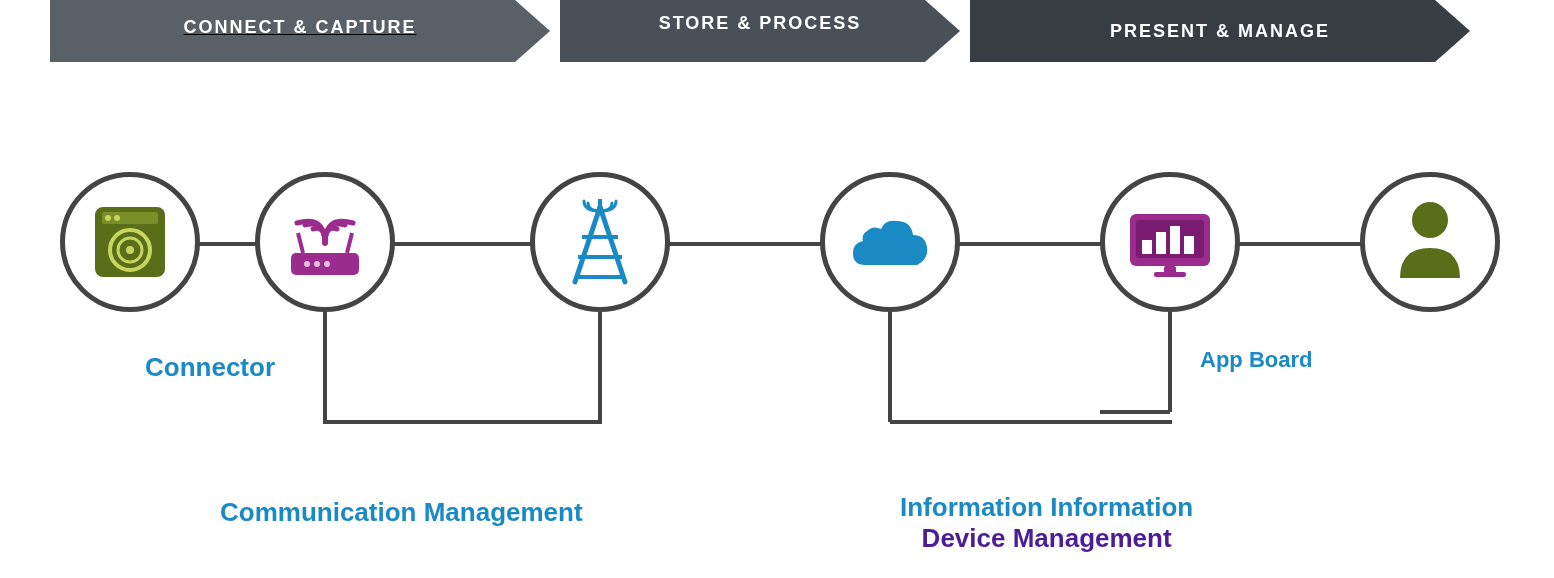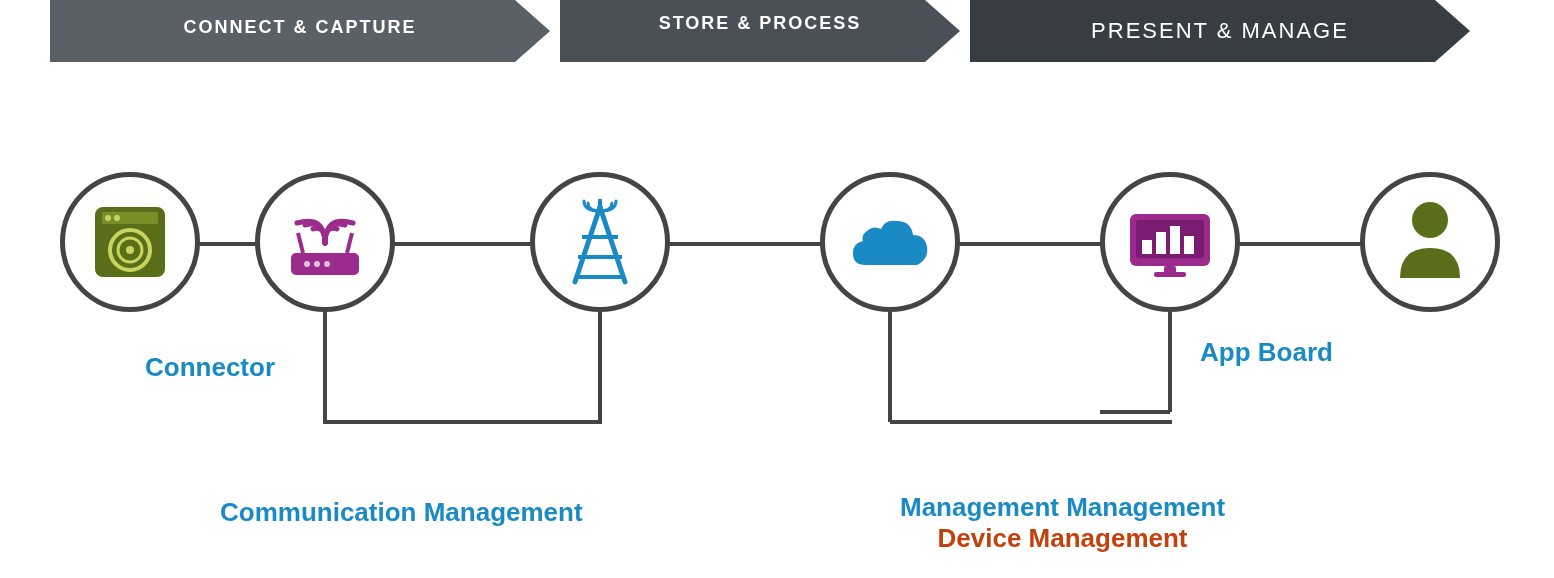--- a/index.html
+++ b/index.html
@@ -77,39 +77,39 @@
     }
 
     
     svg { display: block; }
   </style>
 </head>
 <body>
 
 <div class="banner">
 
-  <div style="position:relative; display:flex; align-items:center; justify-content:center; height:54px; width:500px; margin-left:50px;">
+  <div style="position:relative; display:flex; align-items:center; justify-content:center; height:54px; width:500px; margin-left:50px;text-decoration:underline;">
     <svg width="500" height="62" style="position:absolute;top:0;left:0;">
       <polygon points="0,0 465,0 500,31 465,62 0,62" fill="#5a6068"></polygon>
     </svg>
     <span style="position:relative;z-index:2;color:#fff;font-size:18px;font-weight:bold;letter-spacing:2px;">CONNECT &amp; CAPTURE</span>
   </div>
 
   <div style="position:relative; display:flex; align-items:center; justify-content:center; height:46px; width:400px; margin-left:10px;">
     <svg width="400" height="62" style="position:absolute;top:0;left:0;">
       <polygon points="0,0 365,0 400,31 365,62 0,62" fill="#4a5058"></polygon>
     </svg>
     <span style="position:relative;z-index:2;color:#fff;font-size:18px;font-weight:bold;letter-spacing:2px;">STORE &amp; PROCESS</span>
   </div>
 
   <div style="position:relative; display:flex; align-items:center; justify-content:center; height:62px; width:500px; margin-left:10px;">
     <svg width="500" height="62" style="position:absolute;top:0;left:0;">
       <polygon points="0,0 465,0 500,31 465,62 0,62" fill="#383d44"></polygon>
     </svg>
-    <span style="position:relative;z-index:2;color:#fff;font-size:22px;font-weight:normal;letter-spacing:2px;">PRESENT &amp; MANAGE</span>
+    <span style="position:relative;z-index:2;color:#fff;font-size:18px;font-weight:bold;letter-spacing:2px;">PRESENT &amp; MANAGE</span>
   </div>
 </div>
 
 <div class="diagram">
 
   <div class="h-line"></div>
 
   <div class="node" style="left:60px;">
     <div class="icon-wrap">
       <svg width="80" height="80" viewBox="0 0 80 80">
@@ -200,21 +200,21 @@
         <rect x="58" y="30" width="10" height="18" fill="#fff"></rect>
 
         <rect x="38" y="60" width="12" height="8" rx="2" fill="#9b2c8e"></rect>
         <rect x="28" y="66" width="32" height="5" rx="2" fill="#9b2c8e"></rect>
       </svg>
     </div>
   </div>
 
   <div style="position:absolute; left:1168px; top:250px; width:4px; height:100px; background:#444; z-index:1;"></div>
   <div style="position:absolute; left:1100px; top:348px; width:70px; height:4px; background:#444; z-index:1;"></div>
-  <div class="node-label" style="left:1200px; top:275px; font-size:26px;">App Board</div>
+  <div class="node-label" style="left:1200px; top:285px; font-size:22px;">App Board</div>
 
   <div class="node" style="left:1360px;">
     <div class="icon-wrap">
       <svg width="80" height="88" viewBox="0 0 80 88">
 
         <circle cx="40" cy="22" r="18" fill="#5a6e1a"></circle>
 
         <path d="M10,80 Q10,50 40,50 Q70,50 70,80 Z" fill="#5a6e1a"></path>
       </svg>
     </div>
@@ -224,17 +224,17 @@
 
   <div style="position:absolute; left:325px; top:358px; width:277px; height:4px; background:#444; z-index:1;"></div>
 
   <div class="node-label" style="left:220px; top:435px; font-size:26px; font-weight:bold;">Communication Management</div>
 
   <div style="position:absolute; left:888px; top:250px; width:4px; height:110px; background:#444; z-index:1;"></div>
 
   <div style="position:absolute; left:890px; top:358px; width:282px; height:4px; background:#444; z-index:1;"></div>
 
   <div style="position:absolute; left:900px; top:430px; text-align:center;">
-    <div style="font-size:26px; font-weight:bold; color:#1a8ac4;">Management Management</div>
-    <div style="font-size:26px; font-weight:bold; color:#c2410c;">Device Management</div>
+    <div style="font-size:26px; font-weight:bold; color:#1a8ac4;">Information Information</div>
+    <div style="font-size:26px; font-weight:bold; color:#4c1d95;">Device Management</div>
   </div>
 
 </div>
 
 </body></html>

